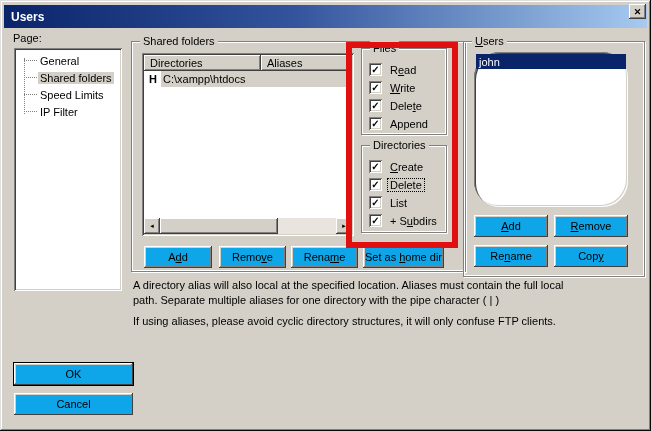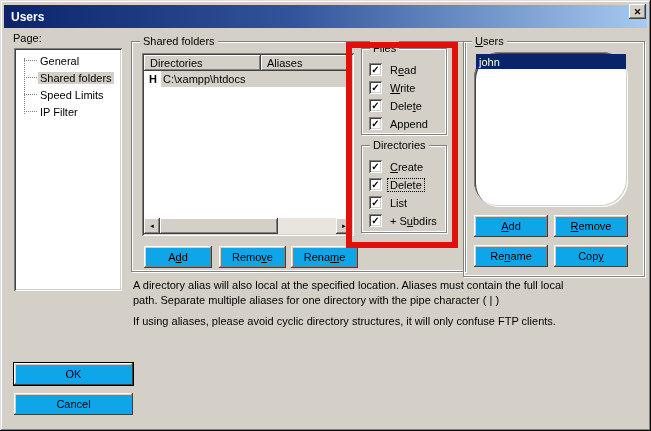--- a/index.html
+++ b/index.html
@@ -182,20 +182,23 @@
 
   <div class="btn" style="left:144px; top:246px; width:68px; height:22px;">
     <span><span>A</span><u>d</u><span>d</span></span>
   </div>
   <div class="btn" style="left:219px; top:246px; width:67px; height:22px;">
     <span><span>Remo</span><u>v</u><span>e</span></span>
   </div>
   <div class="btn" style="left:291px; top:246px; width:67px; height:22px;">
     <span><span>Rena</span><u>m</u><span>e</span></span>
   </div>
+  <div class="btn" style="left:363px; top:246px; width:81px; height:22px;">
+    <span><span>Set as </span><u>h</u><span>ome dir</span></span>
+  </div>
 
   <div class="groupbox perm-group">
     <span class="group-label">Files</span>
     <div class="check-row" style="top:14px;">
       <span class="checkbox">
           <span>✓</span>
         </span>
       <span class="clabel"><span>R</span><u>e</u><span>ad</span></span>
     </div>
     <div class="check-row" style="top:32px;">

